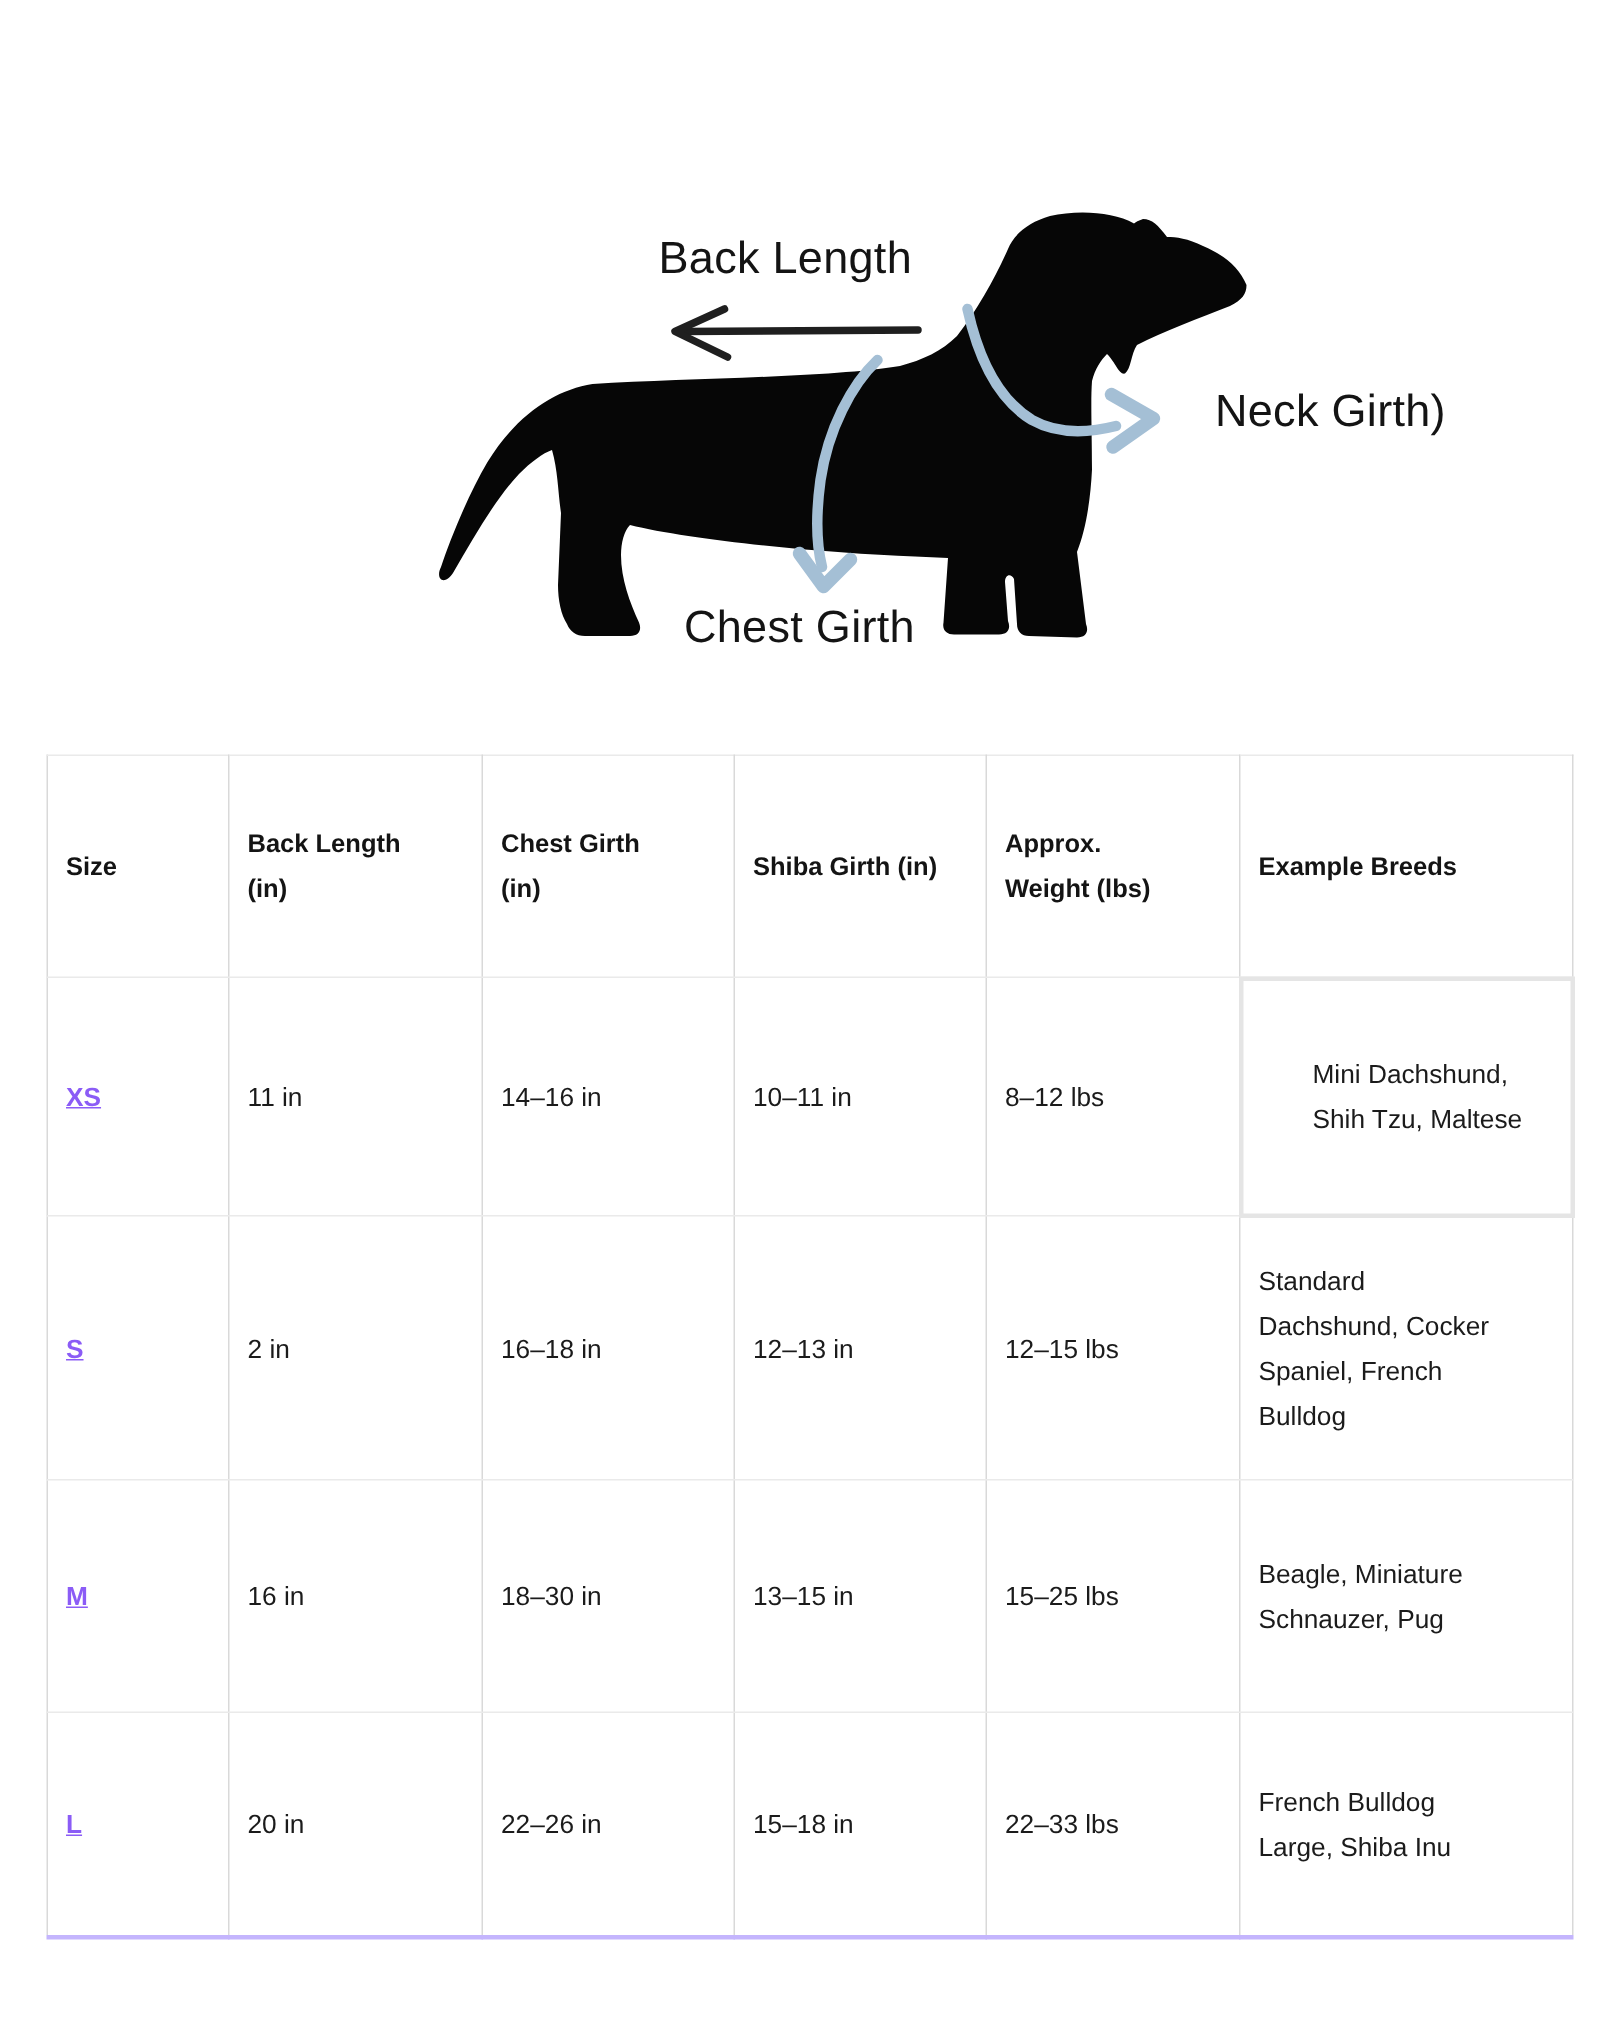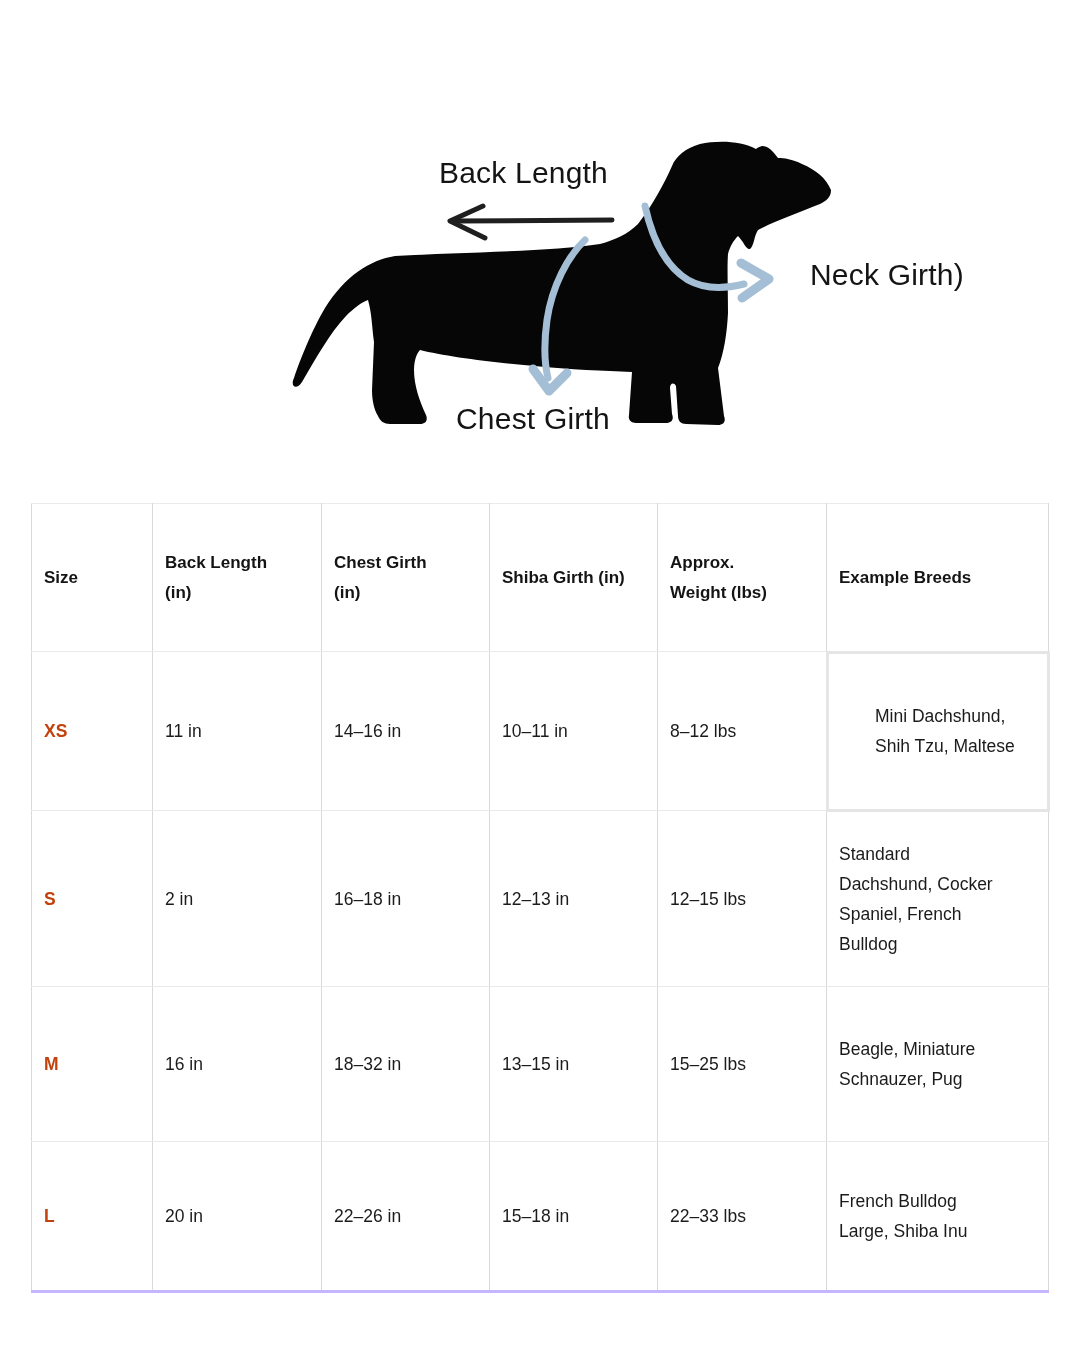--- a/index.html
+++ b/index.html
@@ -51,21 +51,21 @@
     font-size: 17px;
     font-weight: 700;
     color: #141414;
     white-space: pre-line;
   }
   .size-table td {
     font-size: 17.5px;
     font-weight: 400;
     color: #1b1b1b;
   }
-  .size-table td.size-cell { font-weight: 700; color: #c2410c; }
+  .size-table td.size-cell { font-weight: 700; color: #8b5cf6; text-decoration: underline; }
   .size-table td.breeds { white-space: pre-line; }
   .size-table td.hl {
     outline: 3px solid #e5e5e5;
     outline-offset: -2px;
     padding-left: 48px;
   }
 </style>
 </head>
 <body>
 
@@ -177,21 +177,21 @@
       <td>12–13 in</td>
       <td>12–15 lbs</td>
       <td class="breeds">Standard
 Dachshund, Cocker
 Spaniel, French
 Bulldog</td>
     </tr>
     <tr style="height:155px">
       <td class="size-cell">M</td>
       <td>16 in</td>
-      <td>18–32 in</td>
+      <td>18–30 in</td>
       <td>13–15 in</td>
       <td>15–25 lbs</td>
       <td class="breeds">Beagle, Miniature
 Schnauzer, Pug</td>
     </tr>
     <tr style="height:150px">
       <td class="size-cell">L</td>
       <td>20 in</td>
       <td>22–26 in</td>
       <td>15–18 in</td>

